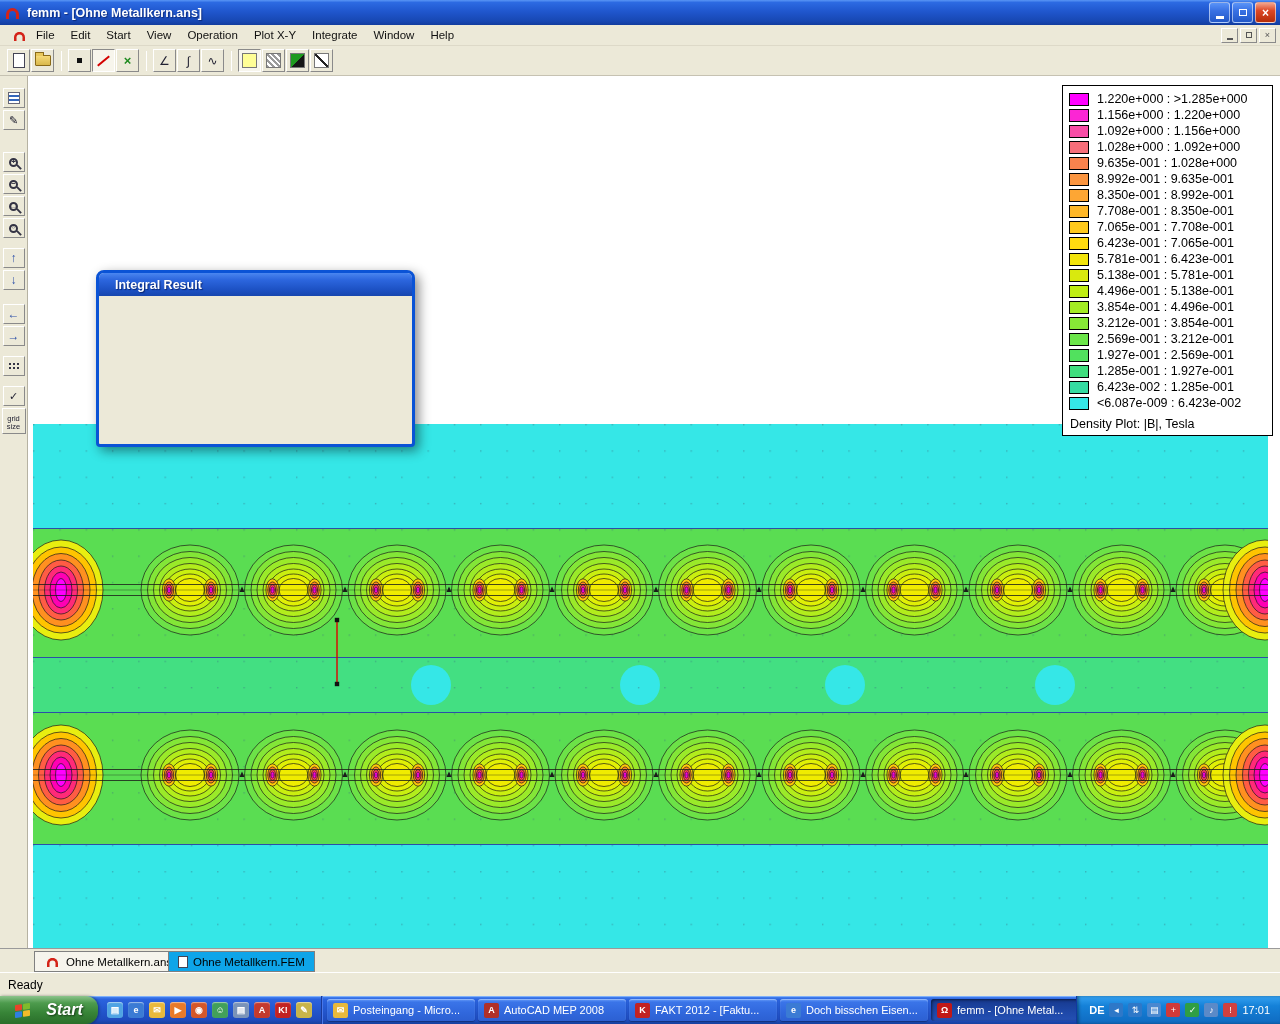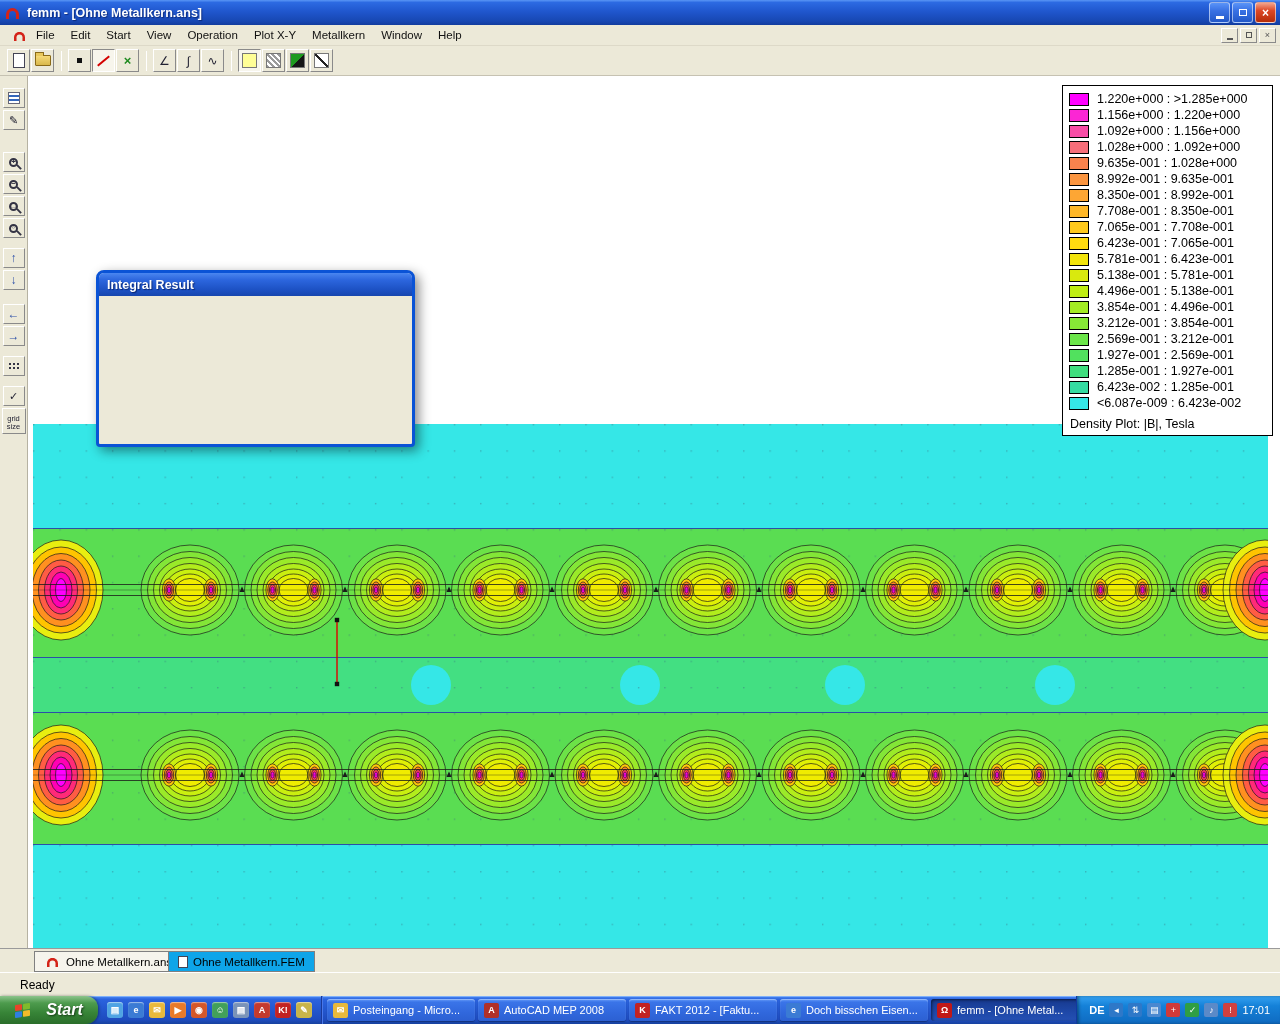--- a/index.html
+++ b/index.html
@@ -74,35 +74,35 @@
     padding:5px 4px 2px 6px;z-index:5}
   .legend-row{display:flex;align-items:center;height:16px}
   .legend-swatch{width:20px;height:13px;border:1px solid #000;margin-right:8px;flex:none}
   .legend-label{font-size:12.5px;color:#000;white-space:nowrap}
   .legend-caption{font-size:12.5px;color:#000;margin-top:6px;padding-left:1px}
 
   
   .dialog{position:absolute;left:96px;top:270px;width:319px;height:177px;z-index:10;
     border:3px solid #0A53D6;border-radius:8px 8px 4px 4px;background:#ECE9D8;box-shadow:4px 4px 12px rgba(0,0,0,.45)}
   .dialog-title{height:23px;background:linear-gradient(180deg,#4A86F0 0%,#2C66DE 30%,#1C50C2 75%,#1646AE 100%);
-    border-radius:5px 5px 0 0;display:flex;align-items:center;padding-left:8px;color:#fff;font-weight:bold;font-size:12.5px;
+    border-radius:5px 5px 0 0;display:flex;align-items:center;padding-left:16px;color:#fff;font-weight:bold;font-size:12.5px;
     text-shadow:1px 1px 1px rgba(0,20,80,.7)}
   .dialog-body{position:relative;height:148px;padding:15px 12px;font-size:11.5px;line-height:15px;color:#000}
   .dialog-ok{position:absolute;right:10px;bottom:13px;width:81px;height:22px;
     background:linear-gradient(180deg,#FFFFFF 0%,#F2EFE2 60%,#DDD8C4 100%);border:1px solid #2F5BA8;border-radius:3px;
     font-size:11.5px;display:flex;align-items:center;justify-content:center;color:#000}
 
   
   .tabbar{position:absolute;left:0;top:948px;width:1280px;height:24px;background:#ECE9D8;border-top:1px solid #9a9a9a;z-index:2}
   .tab{position:absolute;top:2px;height:21px;display:flex;align-items:center;gap:5px;font-size:11.5px;color:#000;
     padding:0 9px;border:1px solid #808080;background:#0ea5e9}
   .tab.active{background:#F6F4EC}
   .tab1{left:34px}.tab2{left:168px}
   .statusbar{position:absolute;left:0;top:972px;width:1280px;height:24px;background:#ECE9D8;border-top:1px solid #fff;
-    display:flex;align-items:center;font-size:12px;color:#000;padding-left:20px;z-index:2}
+    display:flex;align-items:center;font-size:12px;color:#000;padding-left:8px;z-index:2}
 
   
   .taskbar{position:absolute;left:0;top:996px;width:1280px;height:28px;z-index:30;display:flex;align-items:stretch;
     background:linear-gradient(180deg,#4E8CF5 0%,#2B63DE 12%,#2458D0 45%,#1E4BBE 85%,#16419E 100%);
     box-shadow:inset 0 1px 0 #7FB0FA}
   .start{width:98px;flex:none;border-radius:0 12px 12px 0;display:flex;align-items:center;justify-content:center;gap:16px;
     background:linear-gradient(180deg,#8CC48C 0%,#4D9B4D 25%,#378437 60%,#2A6E2A 100%);
     color:#fff;font-weight:bold;font-style:italic;font-size:16px;text-shadow:1px 1px 2px rgba(0,0,0,.55);
     box-shadow:1px 0 3px rgba(0,0,0,.4)}
   .flag{display:grid;grid-template-columns:7px 7px;grid-template-rows:6px 6px;gap:1px;transform:skewY(-8deg)}
@@ -147,21 +147,21 @@
   </div>
 
   <div class="menubar">
     <div class="femm-ic small"></div>
     <span class="menu-item">File</span>
     <span class="menu-item">Edit</span>
     <span class="menu-item">Start</span>
     <span class="menu-item">View</span>
     <span class="menu-item">Operation</span>
     <span class="menu-item">Plot X-Y</span>
-    <span class="menu-item">Metallkern</span>
+    <span class="menu-item">Integrate</span>
     <span class="menu-item">Window</span>
     <span class="menu-item">Help</span>
     <div class="child-btns">
       <div class="cbtn">
           <span class="minbar"></span>
         </div>
       <div class="cbtn">
           <span class="restbox"></span>
         </div>
       <div class="cbtn">

